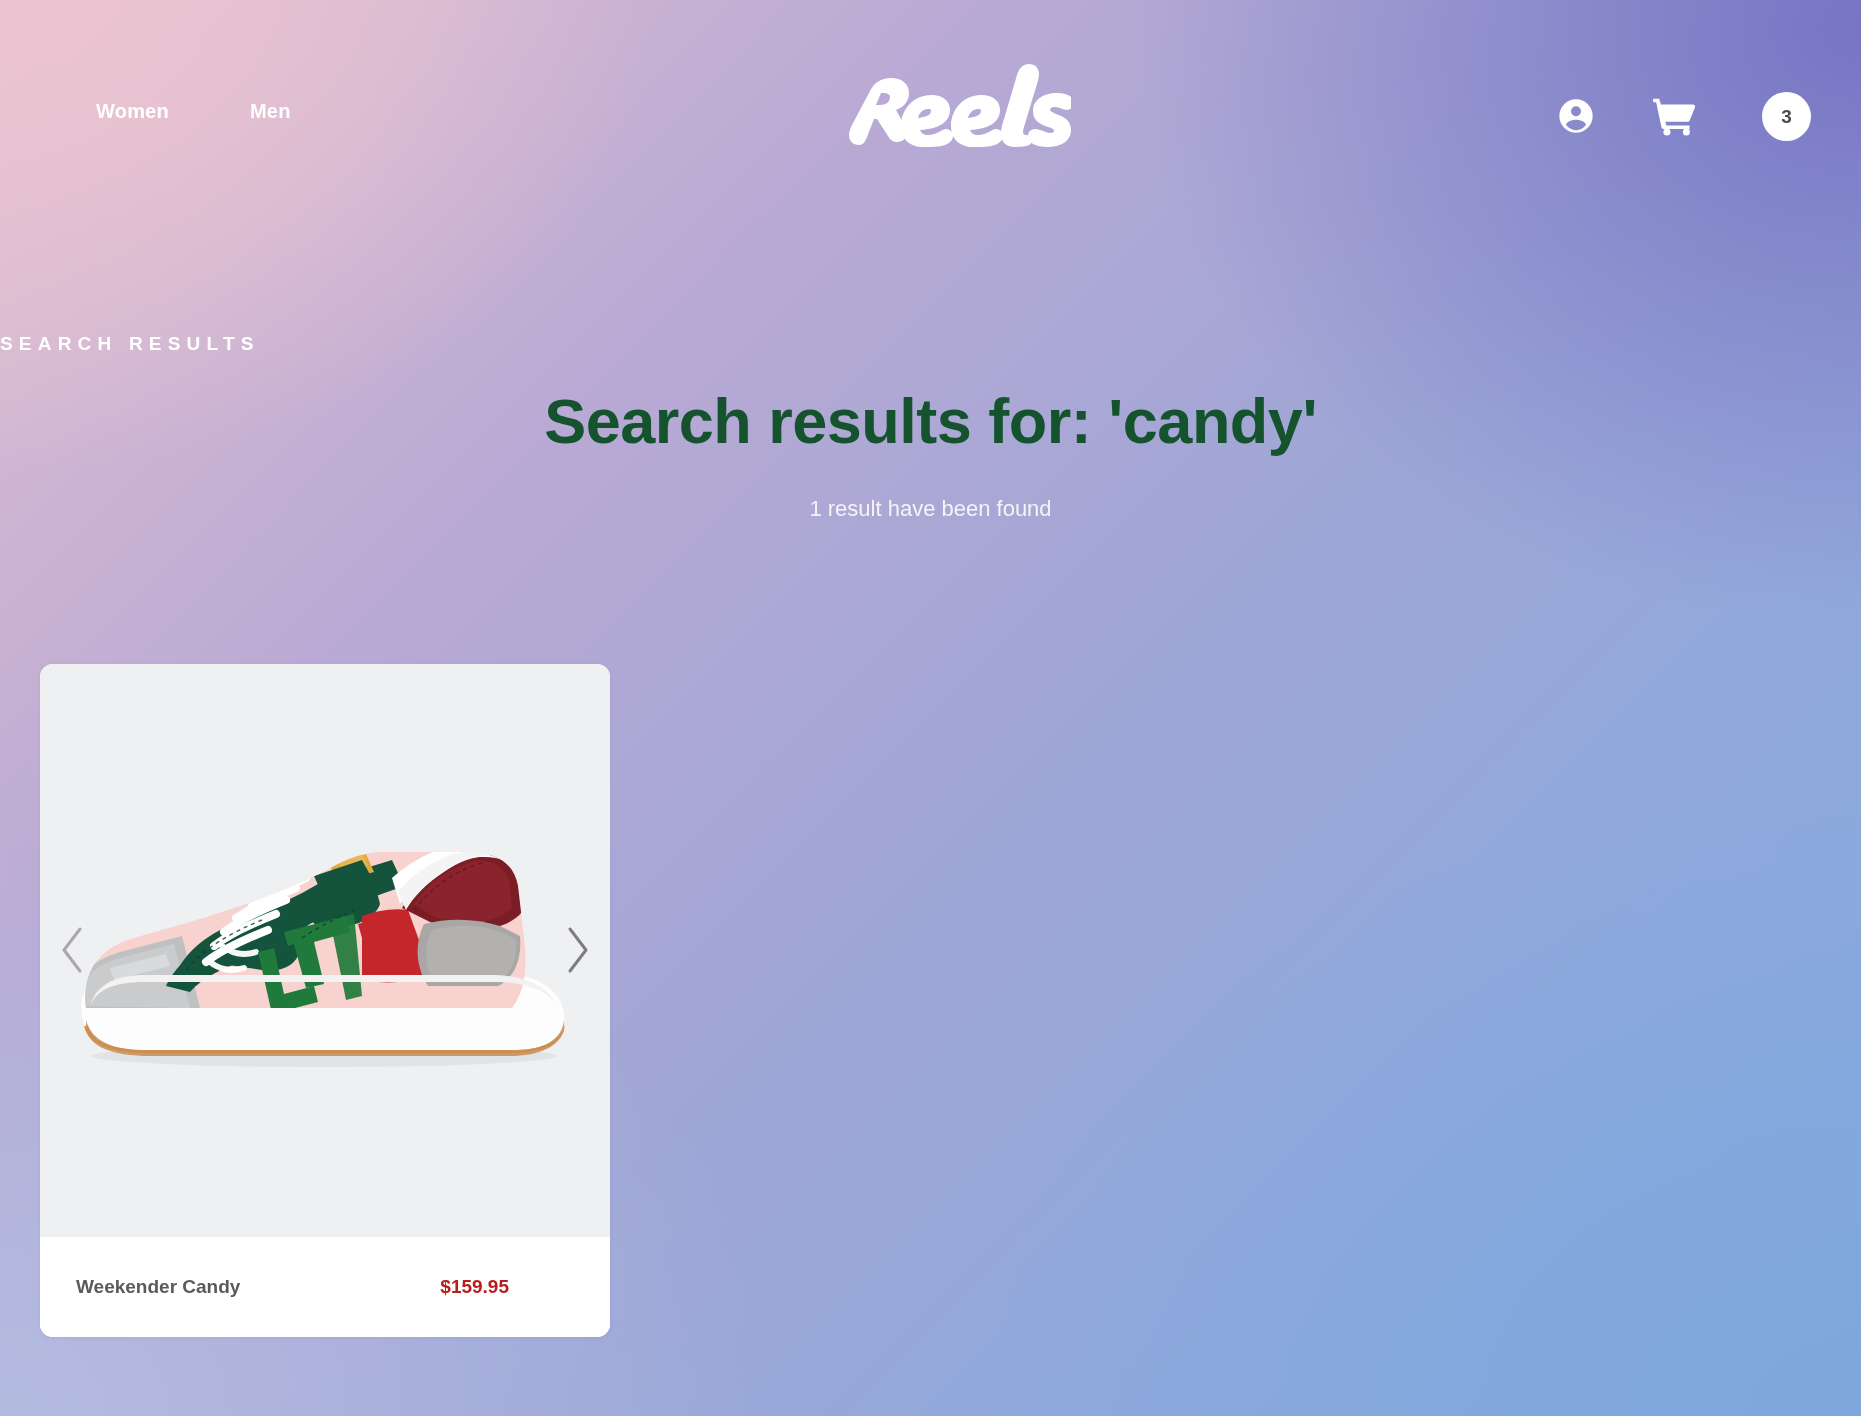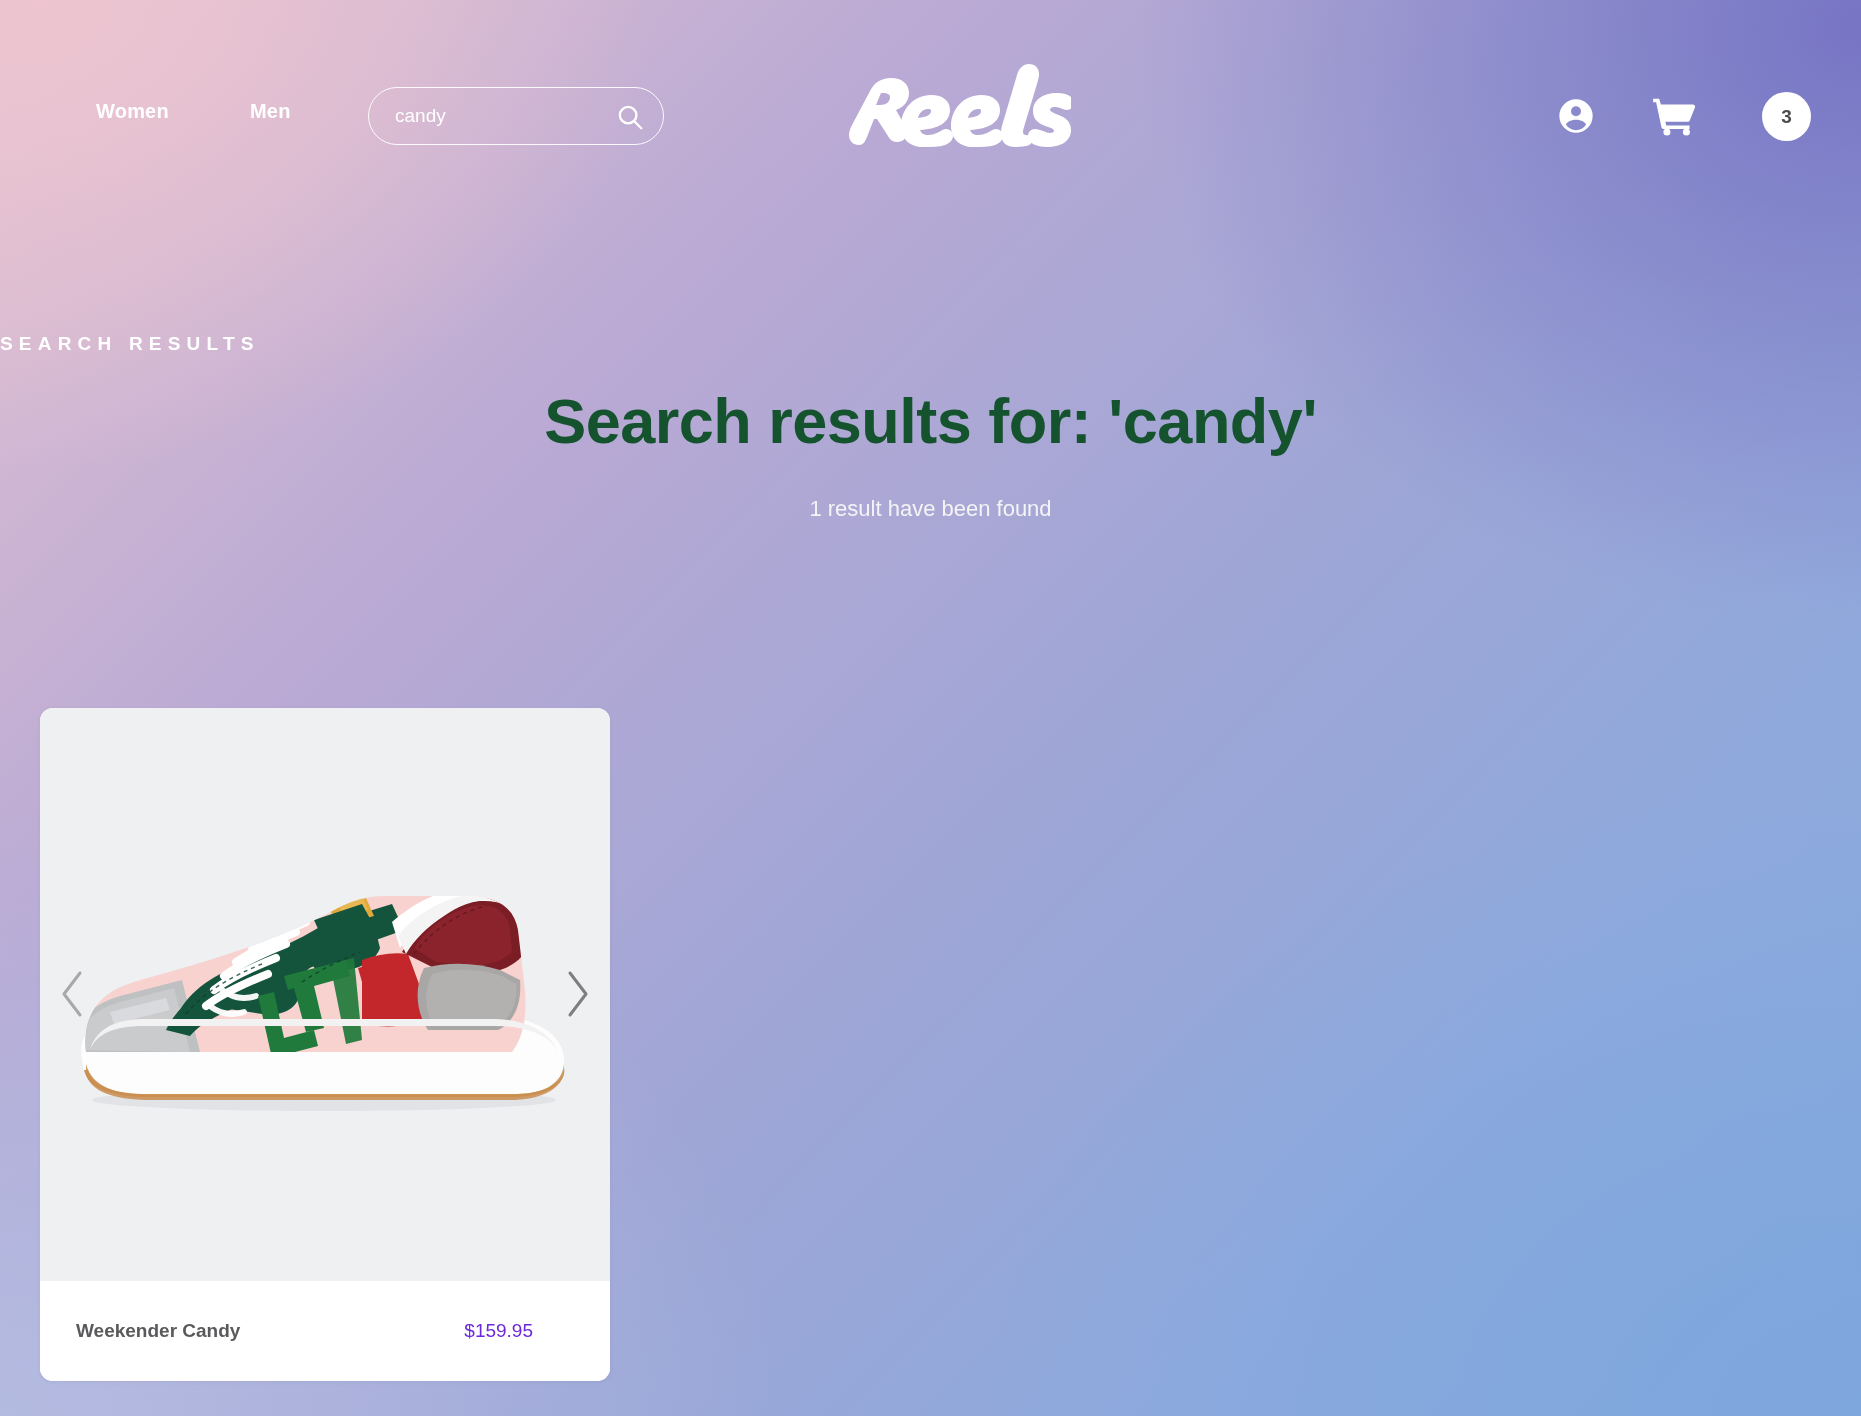--- a/index.html
+++ b/index.html
@@ -162,21 +162,21 @@
     text-align: center;
     color: #f4f4f6;
     font-size: 22px;
     font-weight: normal;
   }
 
   
   #product-grid {
     position: absolute;
     left: 40px;
-    top: 708px;
+    top: 664px;
     width: 1781px;
     z-index: 2;
   }
 
   .product-card {
     position: relative;
     width: 570px;
     height: 673px;
     border-radius: 13px;
     background: #ffffff;
@@ -227,46 +227,37 @@
     align-items: center;
     justify-content: space-between;
     padding: 0 34px 0 36px;
   }
   .product-name {
     color: #5a5a5c;
     font-size: 19px;
     font-weight: bold;
   }
   .product-price {
-    color: #6d28d9;
+    color: #b91c1c;
     font-size: 19px;
-    font-weight: normal;
-    margin-right: 43px;
+    font-weight: bold;
+    margin-right: 67px;
   }
 </style>
 </head>
 <body>
 
 <div id="bg"></div>
 
 <div id="header">
 
   <a class="nav-link" id="nav-women" href="#">Women</a>
 
   <a class="nav-link" id="nav-men" href="#">Men</a>
 
-  <div id="search-box">
-    <input id="search-input" type="text" value="candy" style="">
-    <button id="search-submit">
-      <svg width="30" height="30" viewBox="0 0 24 24">
-        <circle cx="10.5" cy="10.5" r="6.6" fill="none" stroke="#ffffff" stroke-width="1.9"></circle>
-        <line x1="15.4" y1="15.4" x2="21" y2="21" stroke="#ffffff" stroke-width="1.9" stroke-linecap="round"></line>
-      </svg>
-    </button>
-  </div>
 
   <a id="logo" href="#">
     <svg width="226" height="108" viewBox="0 0 226 108">
       <g fill="#ffffff">
 
         <path d="M14 96c-6 0-10-4-10-10 0-3 1-6 3-10l18-34c4-8 11-13 21-13 11 0 18 6 18 15 0 8-5 14-13 17l9 16c1 2 2 4 2 6 0 6-4 10-10 10-4 0-7-2-9-6L32 70h-3l-7 18c-2 5-4 8-8 8zm24-52h-2l-5 12h4c6 0 10-3 10-8 0-3-3-4-7-4z"></path>
 
         <path d="M78 98c-13 0-22-8-22-21 0-17 13-31 30-31 12 0 19 6 19 15 0 12-11 19-30 20 1 3 4 5 8 5 4 0 7-1 11-3 3-2 5-3 7-3 4 0 7 3 7 7 0 4-3 7-8 9-6 2-13 2-22 2zm5-38c-5 0-9 4-10 9 8-1 13-3 13-7 0-2-1-2-3-2z"></path>
 
         <path d="M128 98c-13 0-22-8-22-21 0-17 13-31 30-31 12 0 19 6 19 15 0 12-11 19-30 20 1 3 4 5 8 5 4 0 7-1 11-3 3-2 5-3 7-3 4 0 7 3 7 7 0 4-3 7-8 9-6 2-13 2-22 2zm5-38c-5 0-9 4-10 9 8-1 13-3 13-7 0-2-1-2-3-2z"></path>

